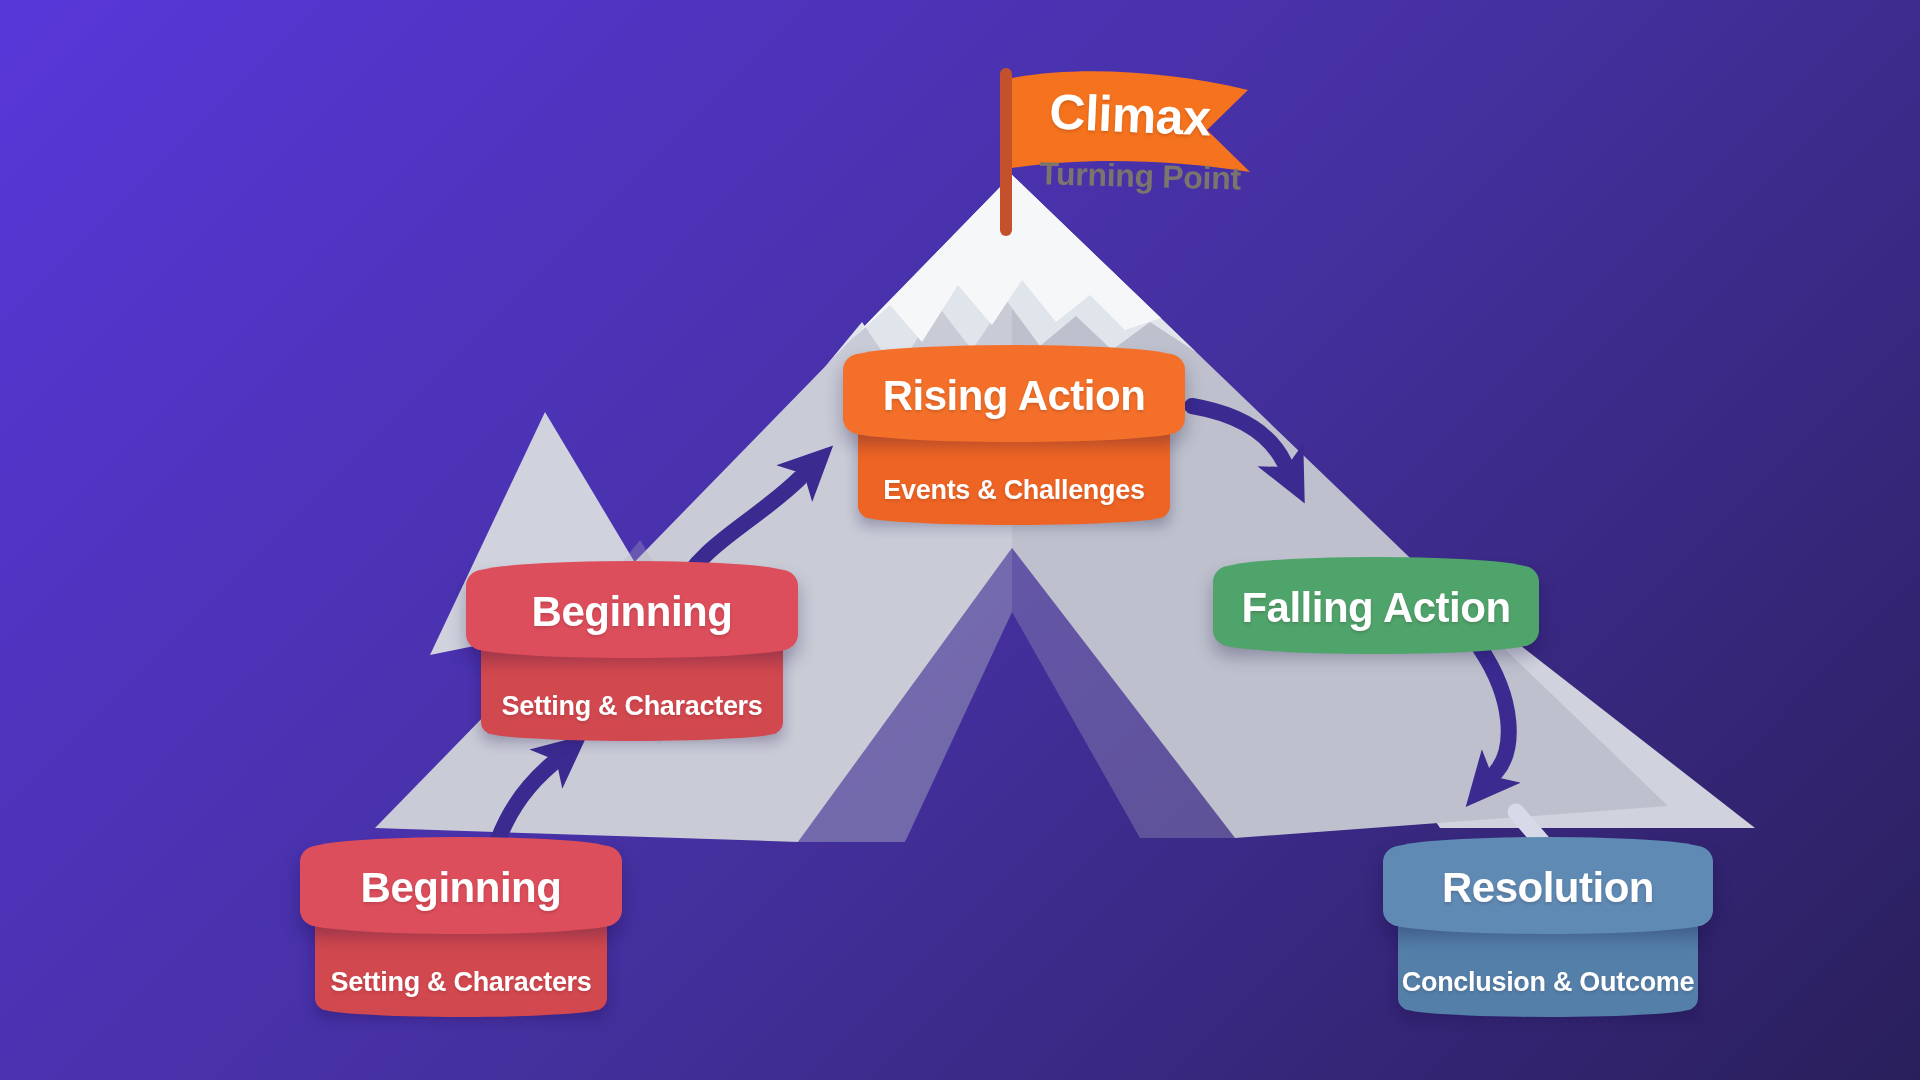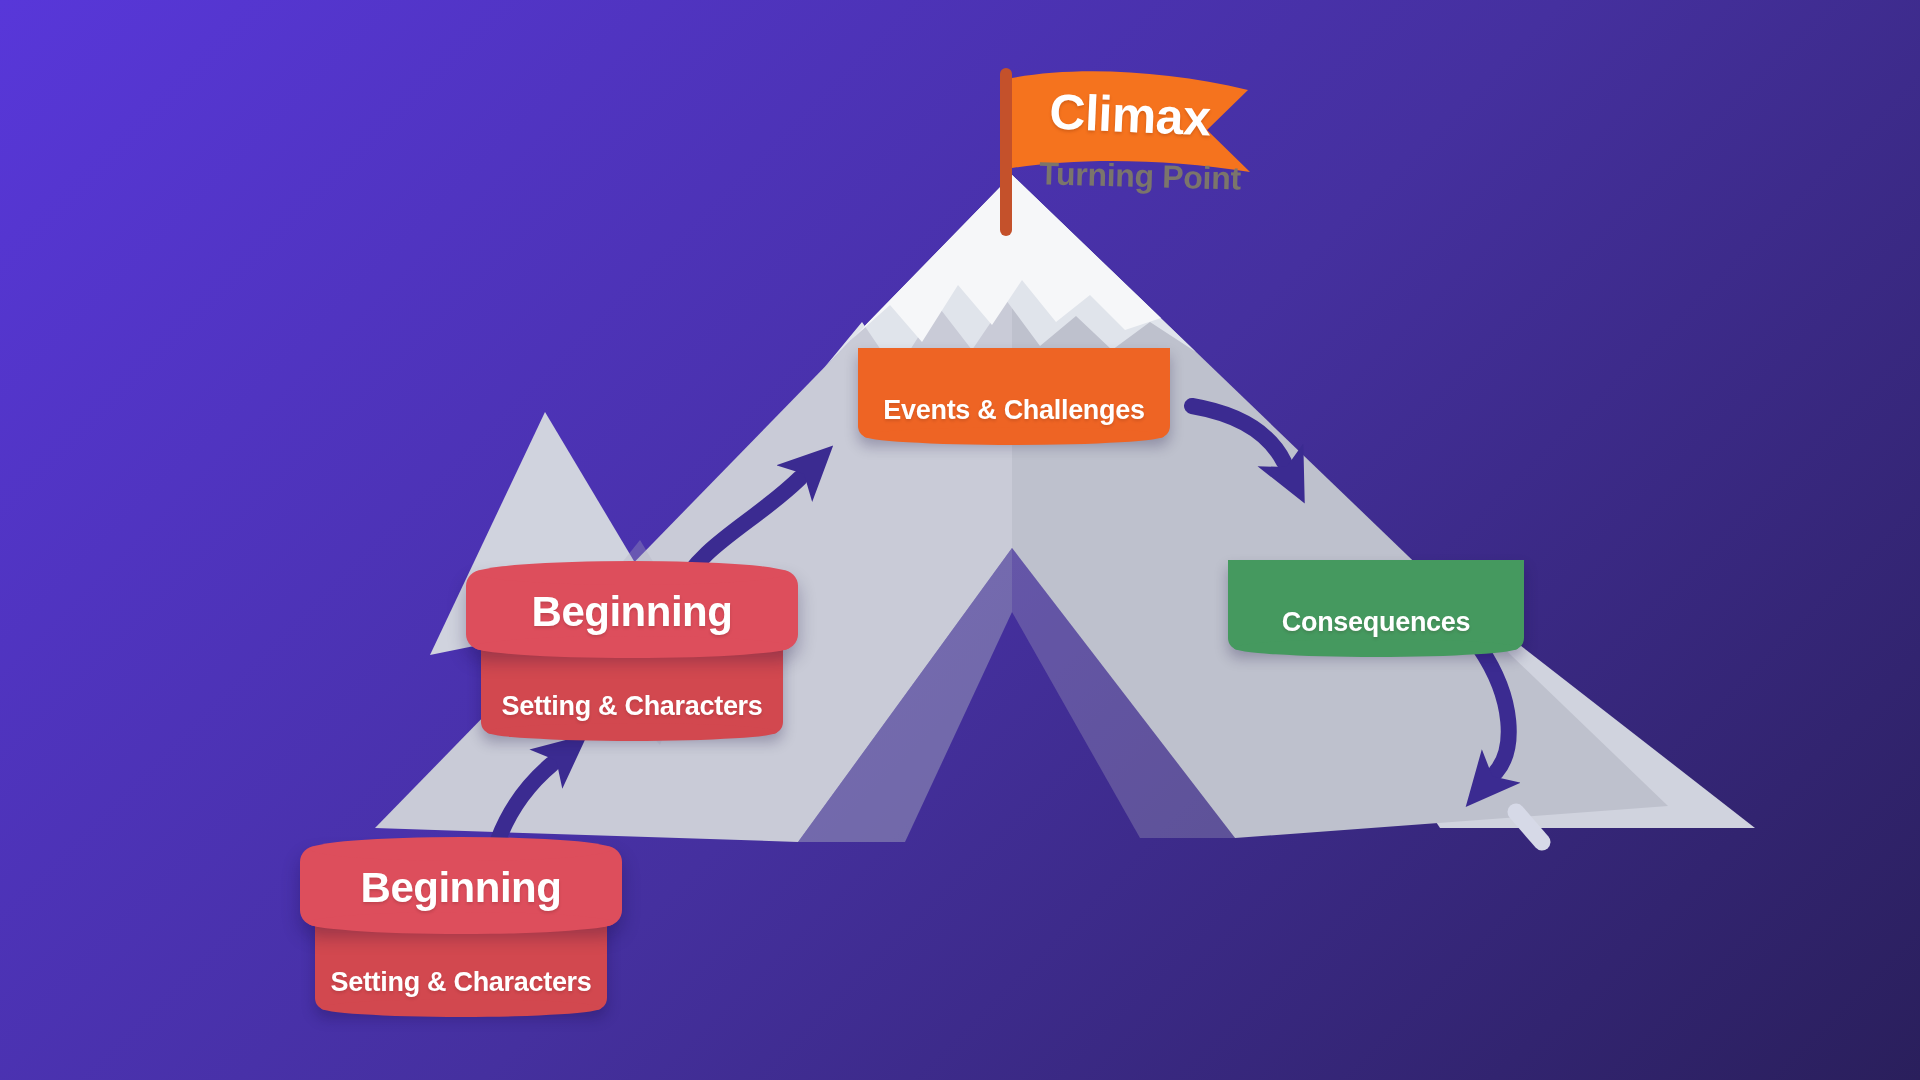--- a/index.html
+++ b/index.html
@@ -119,25 +119,36 @@
   <div class="banner pos-beginning-slope">
     <div class="banner-head" style="background: rgb(221, 78, 92);">
       <span class="banner-title">Beginning</span>
     </div>
     <div class="banner-sub" style="background: rgb(210, 72, 79);">
       <span class="banner-subtitle">Setting &amp; Characters</span>
     </div>
   </div>
 
   <div class="banner pos-rising-action">
+    <div class="banner-head" style="background: rgb(244, 112, 42);">
+      <span class="banner-title">Rising Action</span>
+    </div>
     <div class="banner-sub" style="background: rgb(238, 100, 36);">
       <span class="banner-subtitle">Events &amp; Challenges</span>
     </div>
   </div>
 
   <div class="banner pos-falling-action">
-    <div class="banner-sub" style="background: rgb(69, 153, 95);">
-      <span class="banner-subtitle">Consequences</span>
+    <div class="banner-head" style="background: rgb(79, 164, 107);">
+      <span class="banner-title">Falling Action</span>
     </div>
   </div>
 
+  <div class="banner pos-resolution">
+    <div class="banner-head" style="background: rgb(94, 138, 180);">
+      <span class="banner-title">Resolution</span>
+    </div>
+    <div class="banner-sub" style="background: rgb(83, 127, 169);">
+      <span class="banner-subtitle">Conclusion &amp; Outcome</span>
+    </div>
+  </div>
 
 </div>
 
 </body></html>

